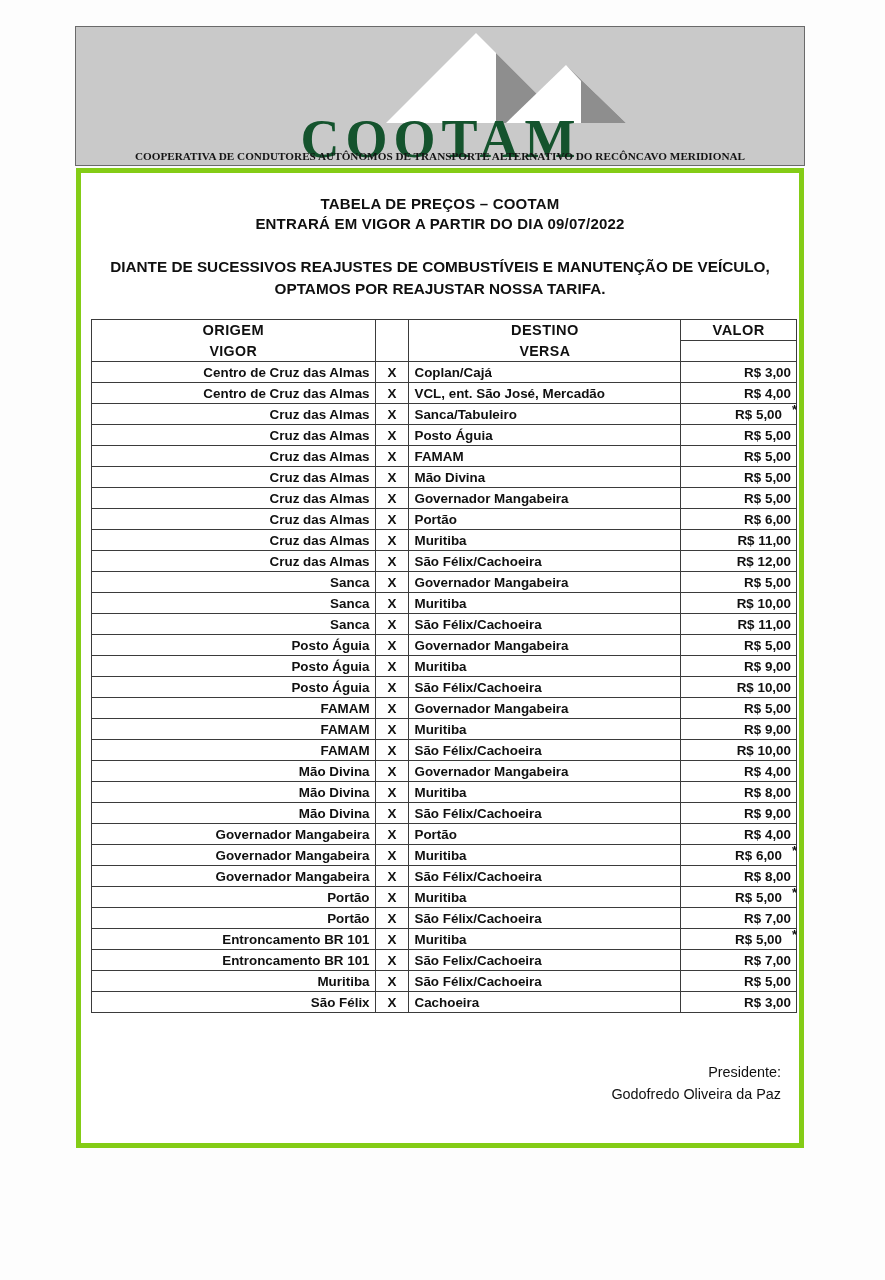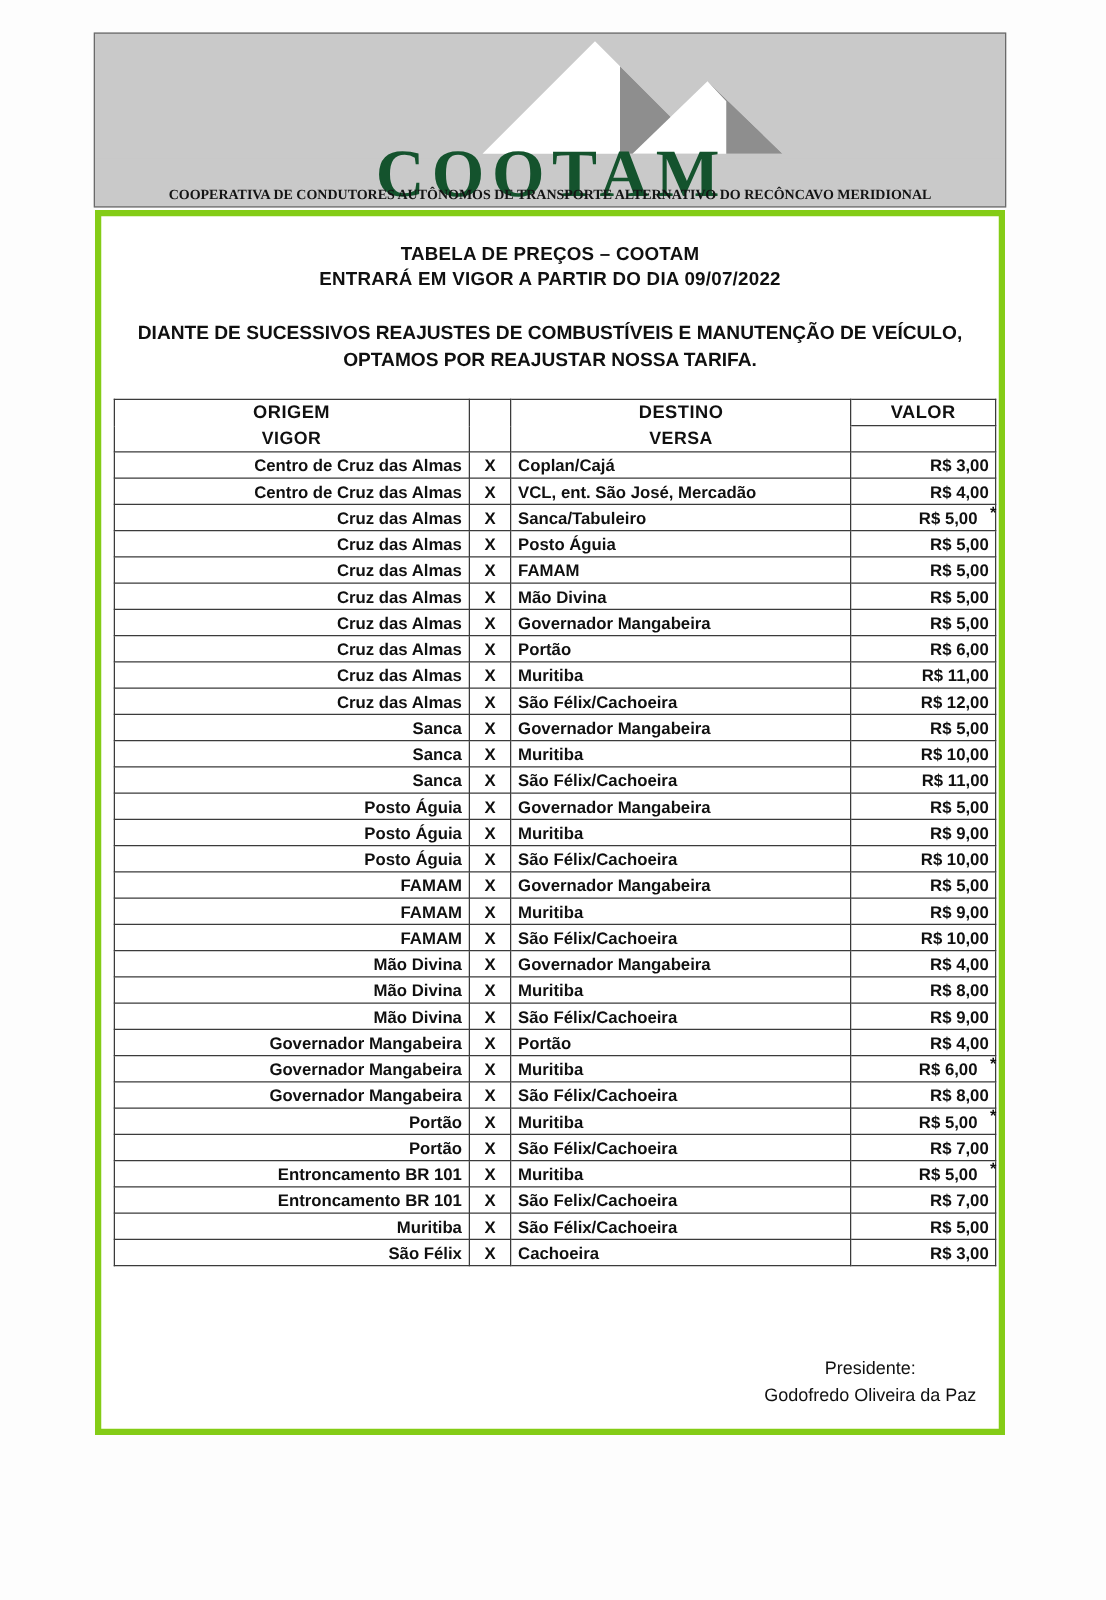--- a/index.html
+++ b/index.html
@@ -149,22 +149,22 @@
   }
   .val-inner {
     display: inline-block;
     padding-right: 9px;
   }
 
   
   .signature {
     position: absolute;
     right: 18px;
-    bottom: 15px;
-    text-align: center;
+    bottom: 38px;
+    text-align: right;
     font-size: 14.4px;
     line-height: 22px;
     font-weight: normal;
   }
   .sig-label { }
   .sig-name { }
 
   
   .footnote {
     position: absolute;

